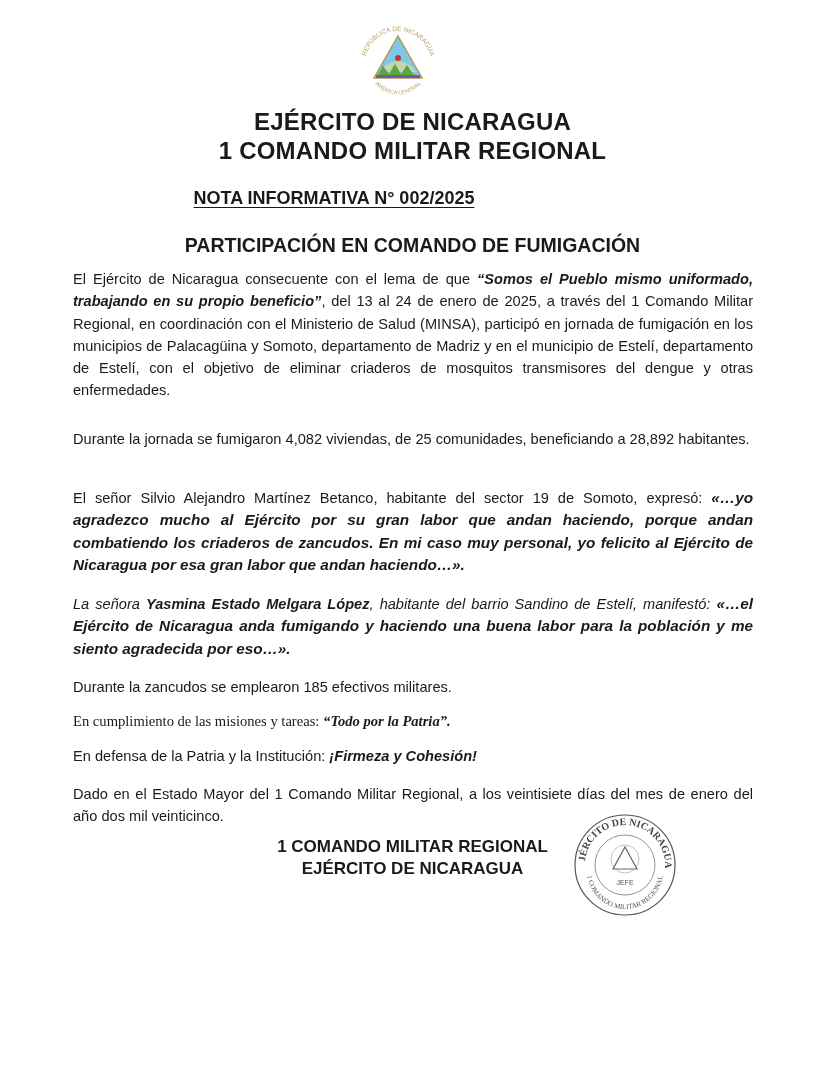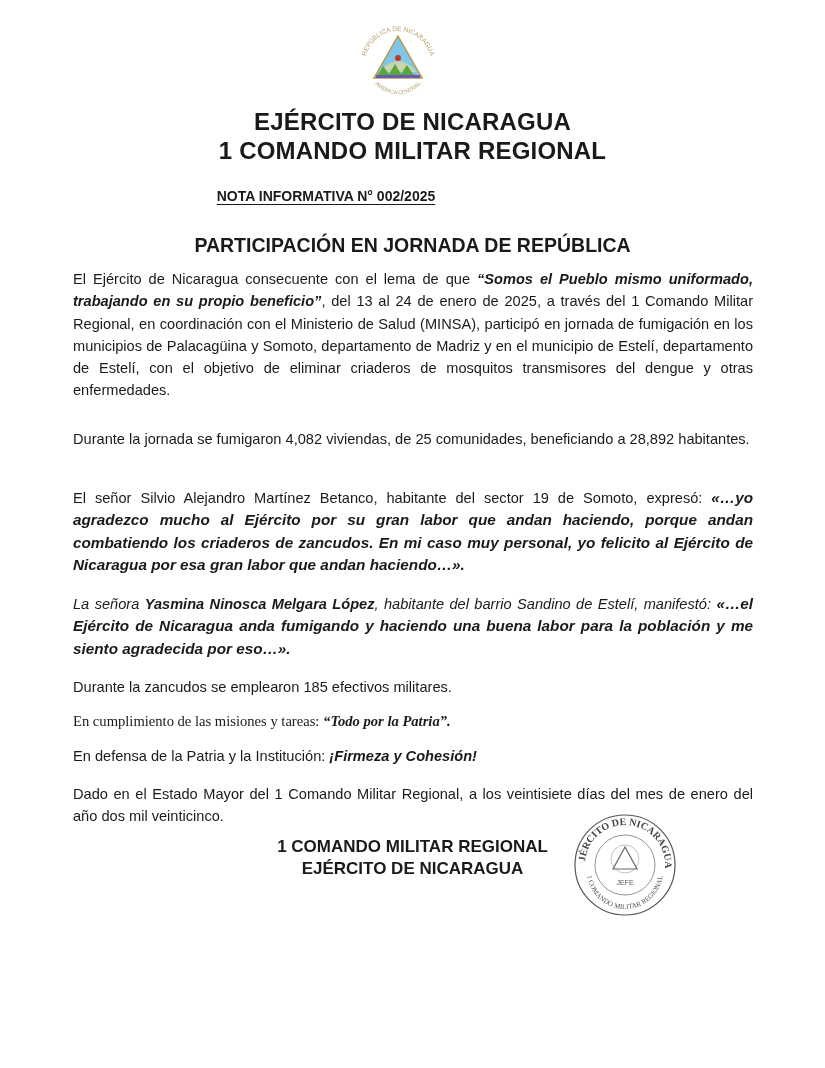--- a/index.html
+++ b/index.html
@@ -1,20 +1,20 @@
 <!DOCTYPE html>
 <html><head>
 <meta charset="utf-8">
 <style>
   html, body { margin:0; padding:0; background:#ffffff; }
   body { width:825px; height:1068px; position:relative; overflow:hidden;
          font-family:"Liberation Sans", sans-serif; color:#1a1a1a; }
   .seal-top { position:absolute; left:355px; top:20px; width:86px; height:82px; }
   .h1 { position:absolute; left:0; width:825px; text-align:center; font-weight:bold; font-size:24px; letter-spacing:0.2px; }
-  .h-nota { position:absolute; left:0; width:652px; text-align:center; font-weight:bold; font-size:14px; top:188px; }
+  .h-nota { position:absolute; left:8px; width:652px; text-align:center; font-weight:bold; font-size:18px; top:188px; }
   .h-nota span { text-decoration:underline; text-underline-offset:3px; }
   .h-title { position:absolute; left:0; width:825px; text-align:center; font-weight:bold; font-size:19.5px; top:234px; }
   .para { position:absolute; left:73px; width:680px; font-size:14.6px; line-height:22.3px; text-align:justify; }
   .bi { font-weight:bold; font-style:italic; }
   .b { font-weight:normal; }
   .i { font-style:italic; }
   .sign { position:absolute; left:200px; width:425px; text-align:center; font-weight:bold; font-size:17px; line-height:22px; top:836px; }
   .seal-bottom { position:absolute; left:569px; top:813px; width:112px; height:105px; }
 </style>
 </head>
@@ -32,37 +32,37 @@
     <path d="M24,52 Q43,30 62,52 Z" fill="#f2e08a" opacity="0.6"></path>
     <polygon points="22,56 28,46 34,54 40,44 46,54 52,45 58,54 64,56" fill="#5aa63a"></polygon>
     <circle cx="43" cy="38" r="3" fill="#c0392b"></circle>
     <rect x="21" y="55" width="44" height="3" fill="#6a5ab0"></rect>
   </svg>
 </div>
 
 <div class="h1" style="top:108px;">EJÉRCITO DE NICARAGUA</div>
 <div class="h1" style="top:137px;">1 COMANDO MILITAR REGIONAL</div>
 <div class="h-nota"><span>NOTA INFORMATIVA N° 002/2025</span></div>
-<div class="h-title">PARTICIPACIÓN EN JORNADA DE REPÚBLICA</div>
+<div class="h-title">PARTICIPACIÓN EN COMANDO DE FUMIGACIÓN</div>
 
 <div class="para" style="top:268px;">
   <span>El Ejército de Nicaragua consecuente con el lema de que </span><span class="bi">“Somos el Pueblo mismo uniformado, trabajando en su propio beneficio”</span><span>, del 13 al 24 de enero de 2025, a través del 1 Comando Militar Regional, en coordinación con el Ministerio de Salud (MINSA), participó en jornada de fumigación en los municipios de Palacagüina y Somoto, departamento de Madriz y en el municipio de Estelí, departamento de Estelí, con el objetivo de eliminar criaderos de mosquitos transmisores del dengue y otras enfermedades.</span>
 </div>
 
 <div class="para" style="top:428px;">
   <span>Durante la jornada se fumigaron </span><span class="b">4,082</span><span> viviendas, de </span><span class="b">25</span><span> comunidades, beneficiando a </span><span class="b">28,892</span><span> habitantes.</span>
 </div>
 
 <div class="para" style="top:487px;">
   <span>El señor </span><span class="b">Silvio Alejandro Martínez Betanco</span><span>, habitante del sector 19 de Somoto, expresó:</span>
   <span class="bi" style="font-size:15.3px;">«…yo agradezco mucho al Ejército por su gran labor que andan haciendo, porque andan combatiendo los criaderos de zancudos. En mi caso muy personal, yo felicito al Ejército de Nicaragua por esa gran labor que andan haciendo…».</span>
 </div>
 
 <div class="para" style="top:593px;">
-  <span class="i">La señora </span><span class="bi">Yasmina Ninosca Melgara López</span><span class="i">, habitante del barrio Sandino de Estelí, manifestó:</span>
+  <span class="i">La señora </span><span class="bi">Yasmina Estado Melgara López</span><span class="i">, habitante del barrio Sandino de Estelí, manifestó:</span>
   <span class="bi" style="font-size:15.3px;">«…el Ejército de Nicaragua anda fumigando y haciendo una buena labor para la población y me siento agradecida por eso…».</span>
 </div>
 
 <div class="para" style="top:676px;">
   <span>Durante la zancudos se emplearon </span><span class="b">185</span><span> efectivos militares.</span>
 </div>
 
 <div class="para" style="top:710px;font-family:Liberation Serif, serif;">
   <span>En cumplimiento de las misiones y tareas: </span><span class="bi">“Todo por la Patria”.</span>
 </div>

